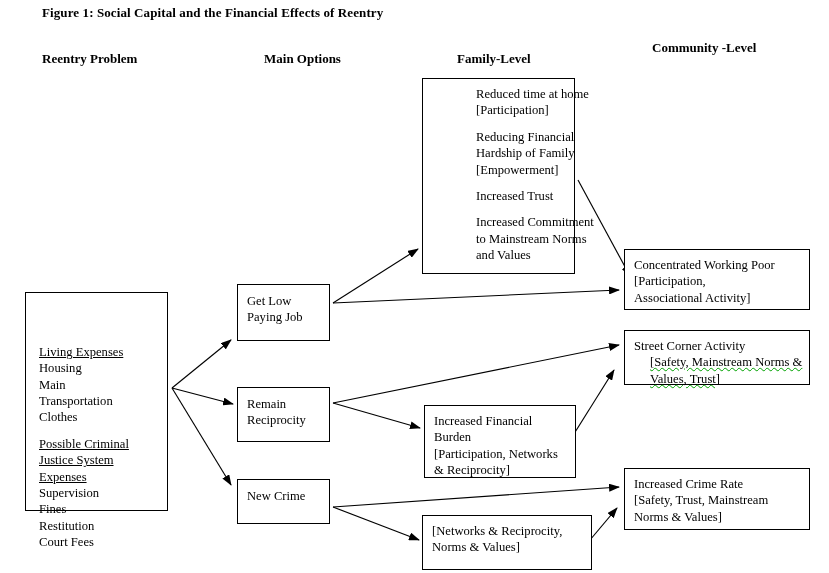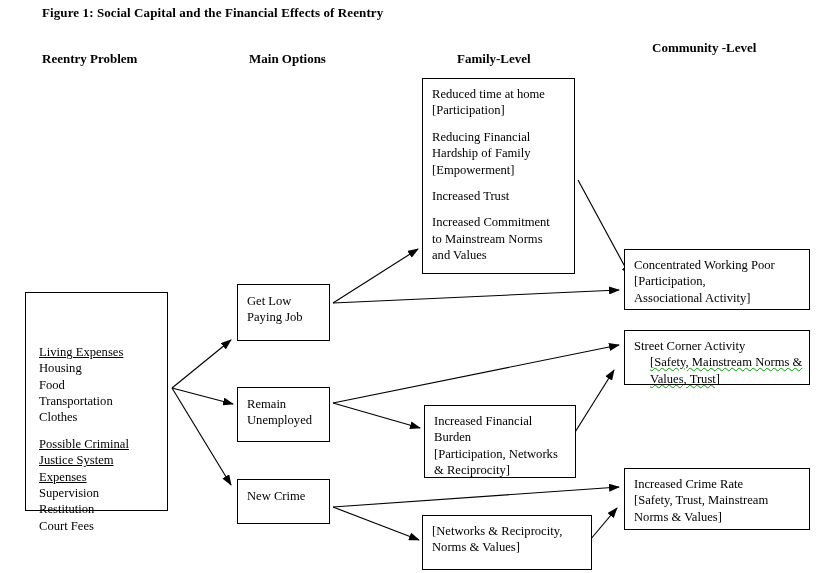--- a/index.html
+++ b/index.html
@@ -26,21 +26,21 @@
     letter-spacing: 0.1px;
     white-space: nowrap;
   }
   .col-header {
     position: absolute;
     font-size: 13px;
     font-weight: bold;
     white-space: nowrap;
   }
   #header-reentry   { left: 42px;  top: 51px; }
-  #header-options   { left: 249px; top: 51px; }
+  #header-options   { left: 264px; top: 51px; }
   #header-family    { left: 457px; top: 51px; }
   #header-community { left: 652px; top: 40px; text-align: right; }
 
   .node-box {
     position: absolute;
     box-sizing: border-box;
     border: 1.3px solid #000000;
     background: #ffffff;
     font-size: 12.6px;
     line-height: 1.30;
@@ -62,21 +62,21 @@
   
   #box-get-low-paying-job { left: 237px; top: 284px; width: 93px; height: 57px; }
   #box-remain-unemployed  { left: 237px; top: 387px; width: 93px; height: 55px; }
   #box-new-crime          { left: 237px; top: 479px; width: 93px; height: 45px; }
   #box-get-low-paying-job .box-inner,
   #box-remain-unemployed .box-inner,
   #box-new-crime .box-inner { padding: 8px 6px 6px 9px; }
 
   
   #box-family-job {
-    left: 422px; top: 78px; width: 153px; height: 196px;
+    left: 422px; top: 78px; width: 153px; height: 196px; padding-left: 44px;
   }
   #box-family-burden { left: 424px; top: 405px; width: 152px; height: 73px; }
   #box-family-strain { left: 422px; top: 515px; width: 170px; height: 55px; }
 
   
   #box-community-working-poor { left: 624px; top: 249px; width: 186px; height: 61px; }
   #box-community-street       { left: 624px; top: 330px; width: 186px; height: 55px; }
   #box-community-crime        { left: 624px; top: 468px; width: 186px; height: 62px; }
 
   #arrow-layer {
@@ -129,44 +129,45 @@
       <line x1="333" y1="507" x2="619" y2="487"></line>
       <line x1="333" y1="507" x2="419" y2="540"></line>
       <line x1="590" y1="540" x2="617" y2="508"></line>
     </g>
   </svg>
 
   <div class="node-box" id="box-reentry-problem">
     <div class="box-inner">
       <div class="box-line underlined">Living Expenses</div>
       <div class="box-line">Housing</div>
-      <div class="box-line">Food</div>
+      <div class="box-line">Main</div>
       <div class="box-line">Transportation</div>
       <div class="box-line">Clothes</div>
       <div class="box-spacer"></div>
       <div class="box-line underlined">Possible Criminal</div>
       <div class="box-line underlined">Justice System</div>
       <div class="box-line underlined">Expenses</div>
       <div class="box-line">Supervision</div>
+      <div class="box-line">Fines</div>
       <div class="box-line">Restitution</div>
       <div class="box-line">Court Fees</div>
     </div>
   </div>
 
   <div class="node-box" id="box-get-low-paying-job">
     <div class="box-inner">
       <div class="box-line">Get Low</div>
       <div class="box-line">Paying Job</div>
     </div>
   </div>
 
   <div class="node-box" id="box-remain-unemployed">
     <div class="box-inner">
       <div class="box-line">Remain</div>
-      <div class="box-line">Unemployed</div>
+      <div class="box-line">Reciprocity</div>
     </div>
   </div>
 
   <div class="node-box" id="box-new-crime">
     <div class="box-inner">
       <div class="box-line">New Crime</div>
     </div>
   </div>
 
   <div class="node-box" id="box-family-job">

